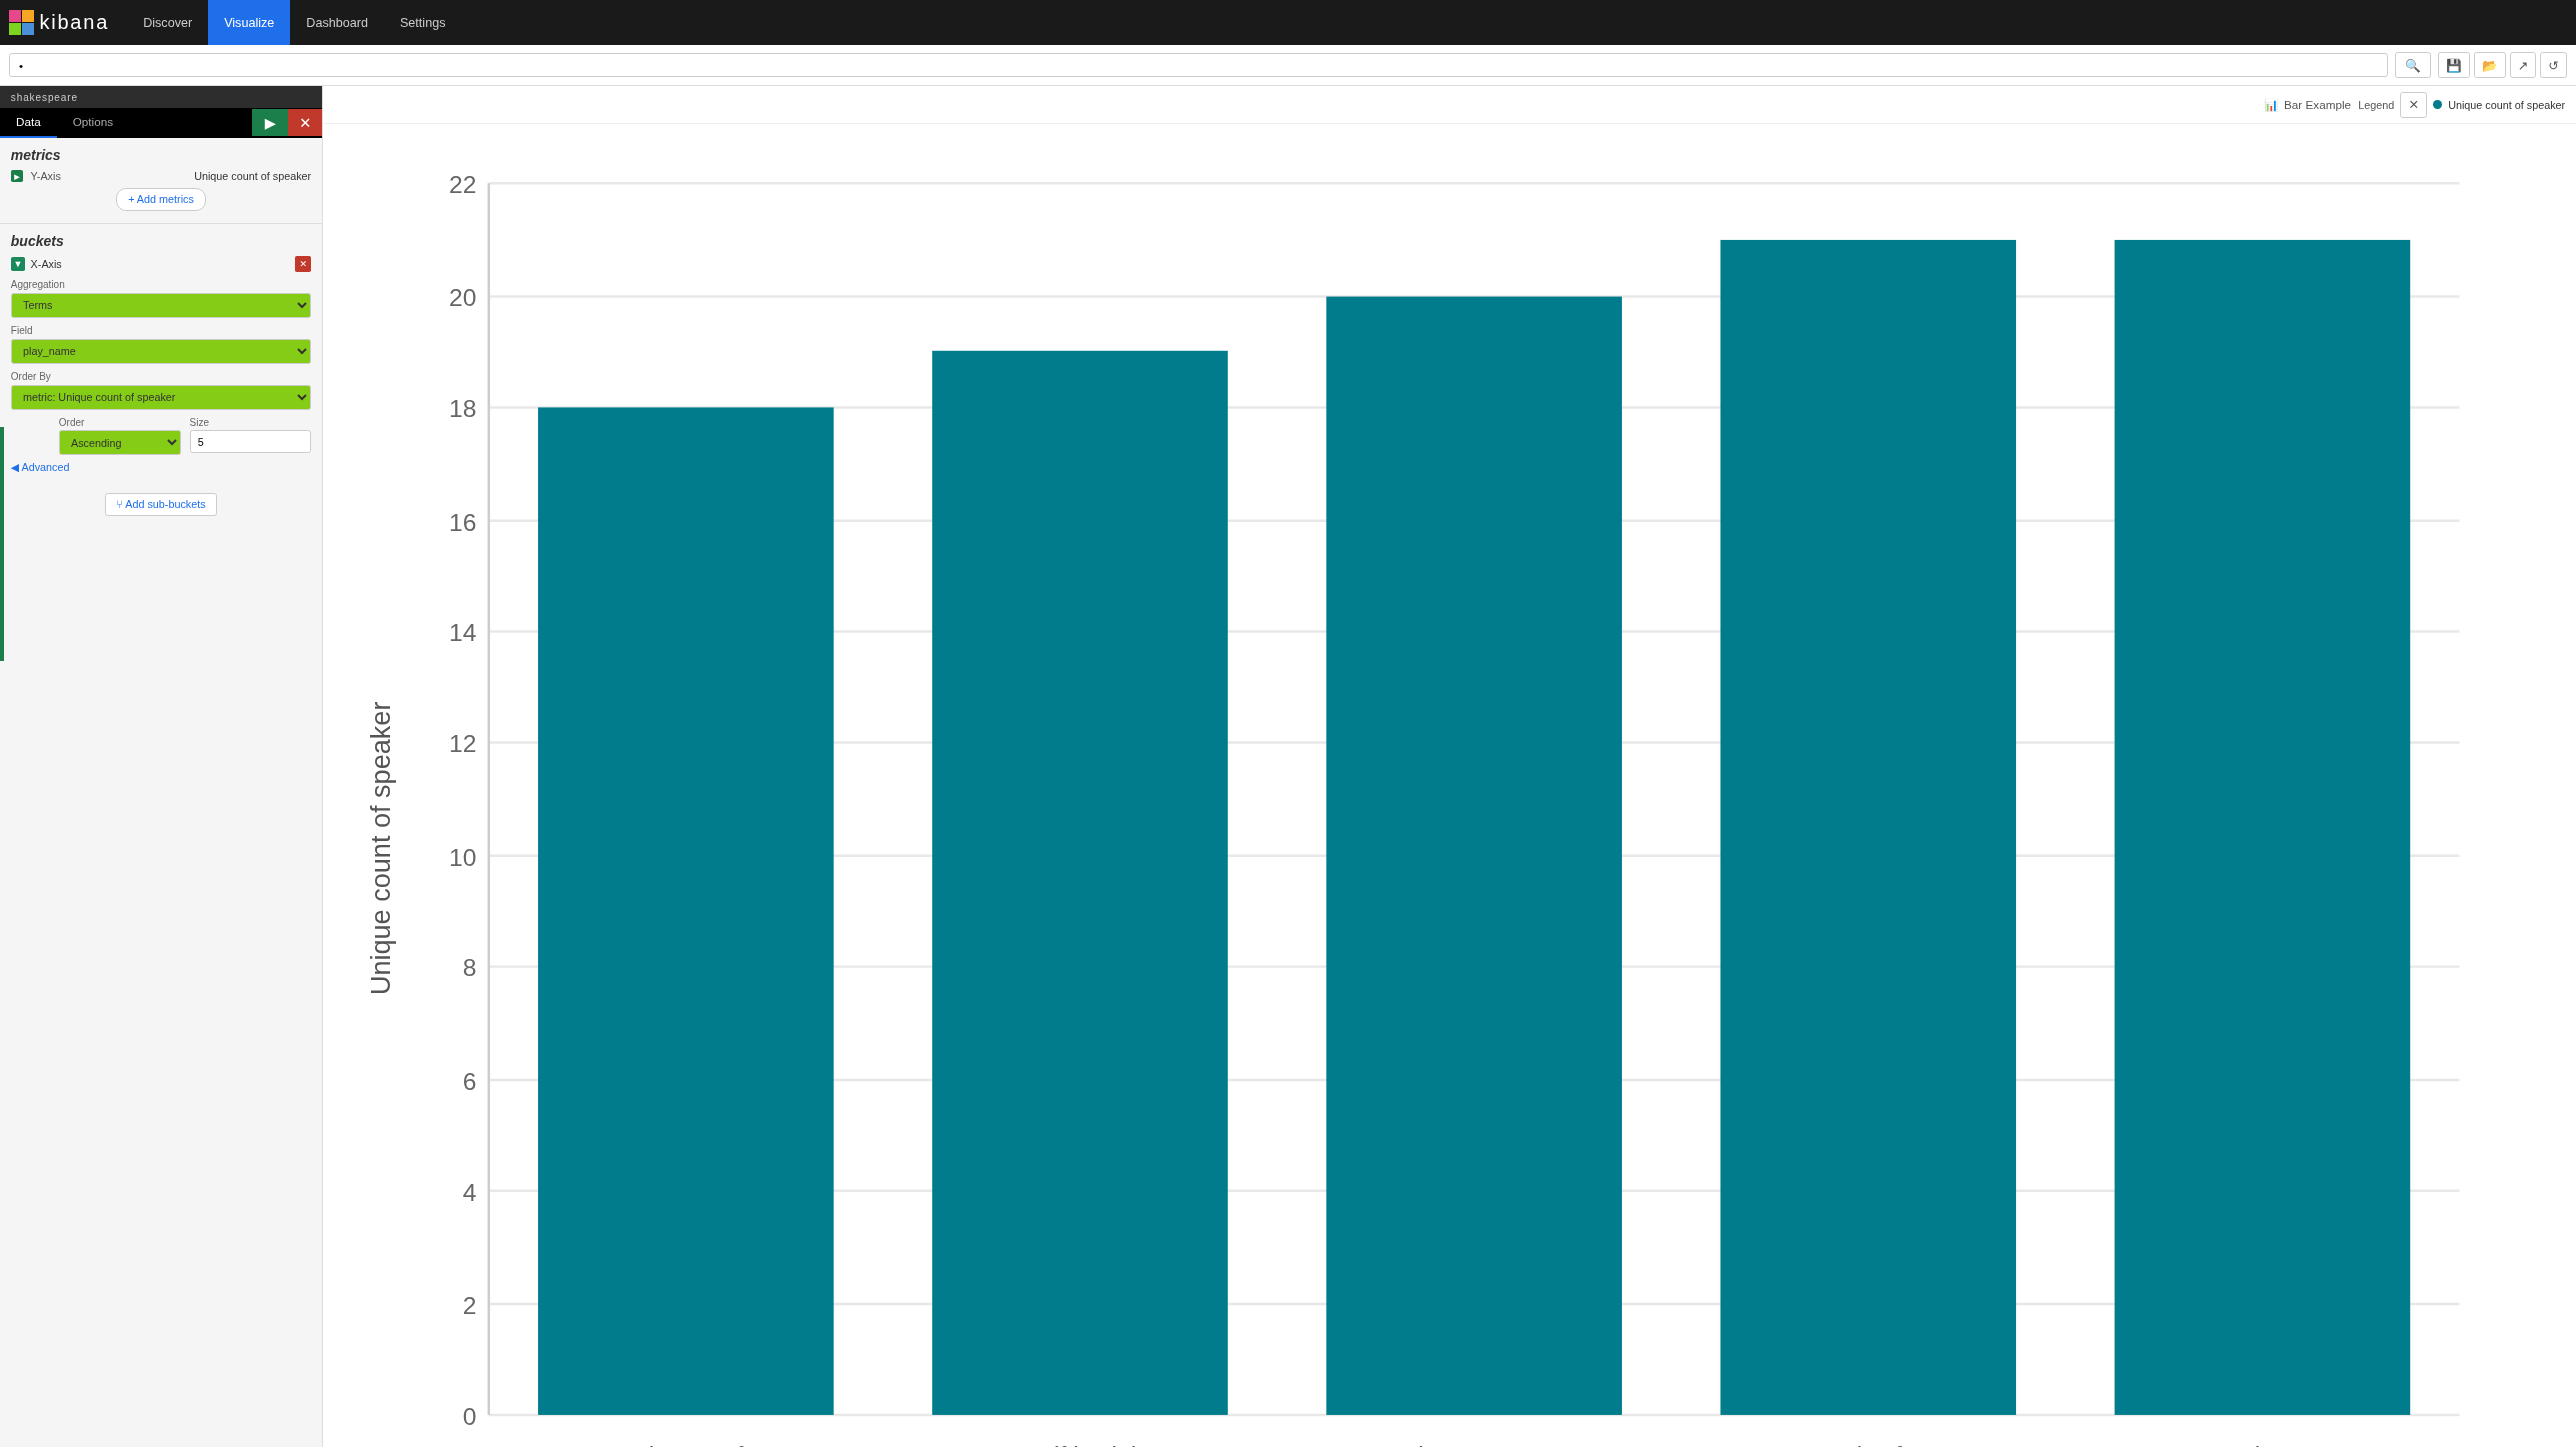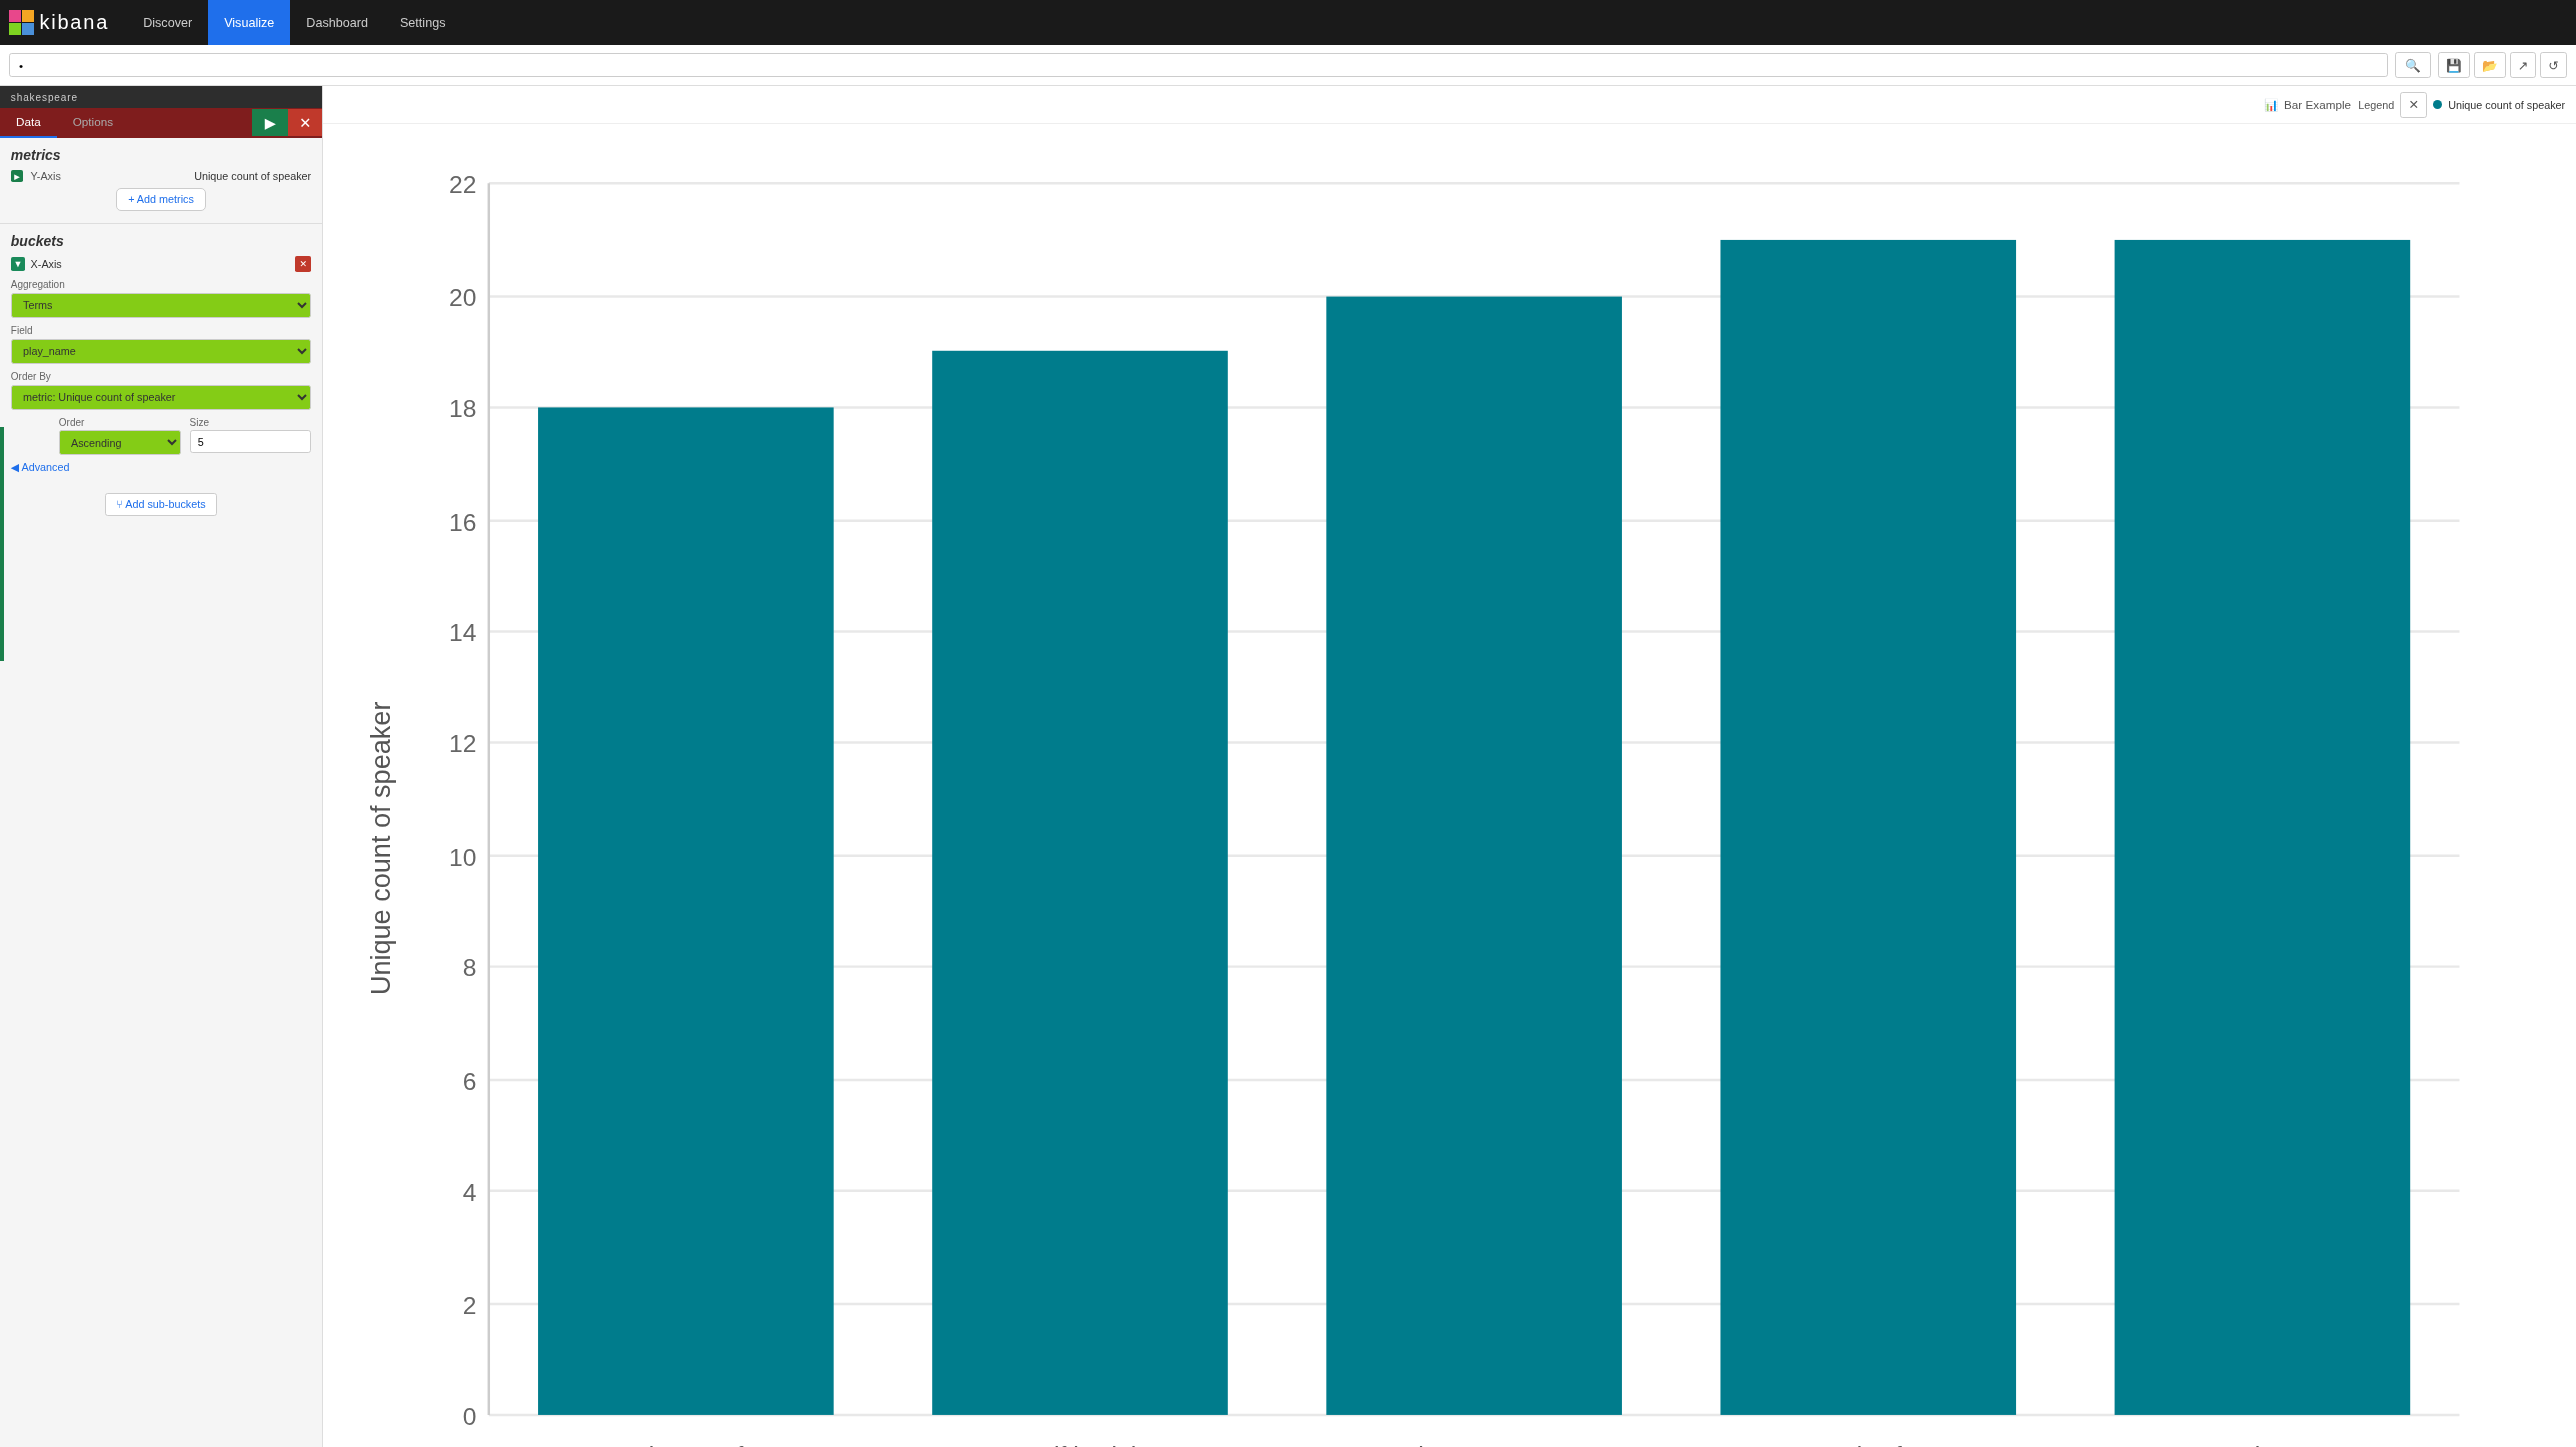--- a/index.html
+++ b/index.html
@@ -130,21 +130,21 @@
     .close-btn {
       background: #c0392b;
       color: #fff;
       border: none;
       padding: 5.4px 10.8px;
       cursor: pointer;
       font-size: 14.4px;
     }
     .tab-actions {
       display: flex;
-      background: #7f1d1d;
+      background: #000000;
       align-items: center;
     }
     .sidebar-section {
       padding: 9px 10.8px;
     }
     .section-title {
       font-size: 14px;
       font-weight: bold;
       color: #333;
       margin-bottom: 7.2px;
@@ -165,21 +165,21 @@
       align-items: center;
       justify-content: center;
       color: white;
       font-size: 7.2px;
     }
     .metric-label { color: #555; font-size: 10.8px; }
     .metric-value { color: #333; font-size: 10.8px; margin-left: auto; }
     .add-metrics-btn {
       background: #fff;
       border: 0.9px solid #ccc;
-      border-radius: 5px;
+      border-radius: 10px;
       padding: 4.5px 10.8px;
       cursor: pointer;
       font-size: 10.8px;
       color: #1f6feb;
       display: flex;
       align-items: center;
       gap: 3.6px;
       margin: 3px auto;
       text-align: center;
     }

